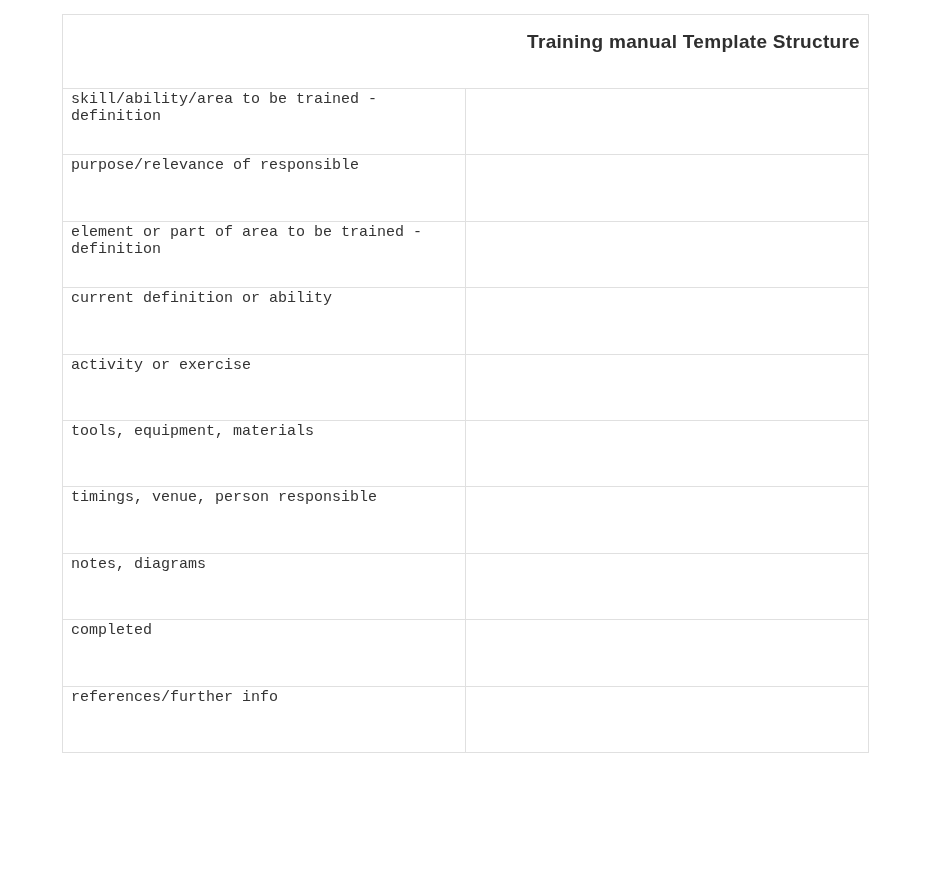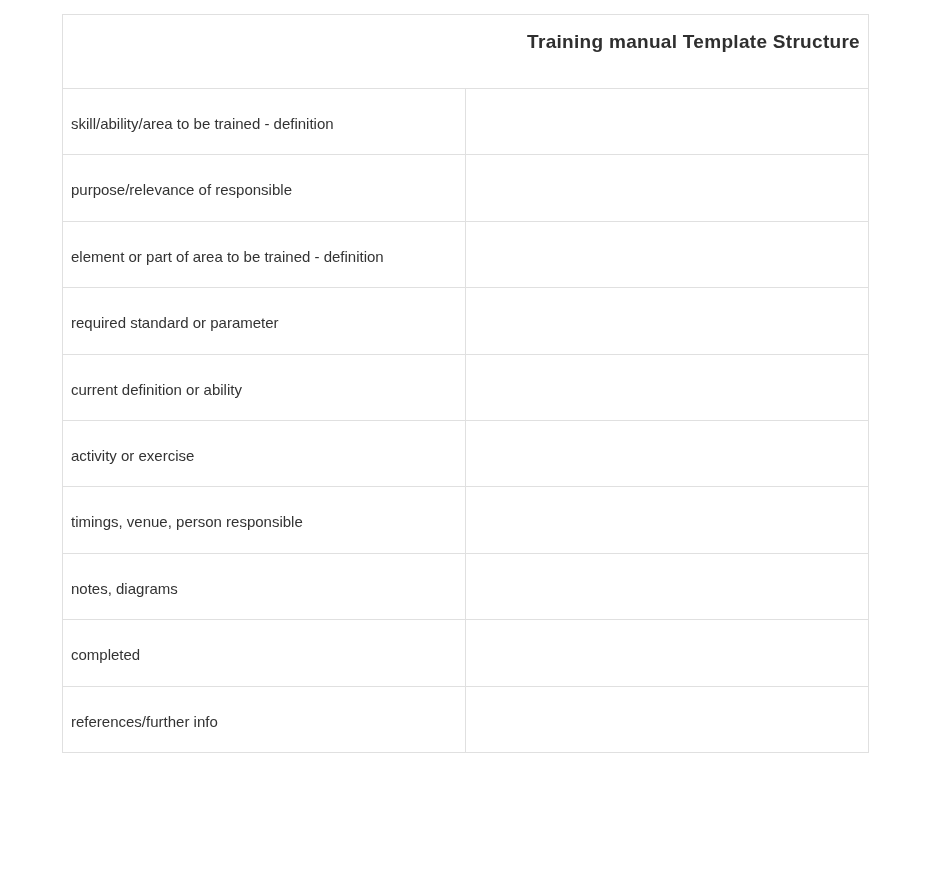--- a/index.html
+++ b/index.html
@@ -41,24 +41,25 @@
     padding: 16px 8px 0 8px;
     text-align: right;
     font-weight: bold;
     font-size: 19px;
     letter-spacing: 0.3px;
     color: var(--title-color);
   }
   td.label-cell {
     width: 395px;
     height: 66.4px;
-    padding: 26px 10px 0 8px;
+    padding: 2px 10px 0 8px;
     font-size: 15px;
     line-height: 17px;
     color: var(--text-color);
+    font-family: Liberation Mono, monospace;
   }
   td.value-cell {
     width: 412px;
     height: 66.4px;
   }
 </style>
 </head>
 <body>
 
 <div class="doc-canvas">
@@ -74,29 +75,29 @@
       </tr>
       <tr>
         <td class="label-cell">purpose/relevance of responsible</td>
         <td class="value-cell"></td>
       </tr>
       <tr>
         <td class="label-cell">element or part of area to be trained - definition</td>
         <td class="value-cell"></td>
       </tr>
       <tr>
-        <td class="label-cell">required standard or parameter</td>
-        <td class="value-cell"></td>
-      </tr>
-      <tr>
         <td class="label-cell">current definition or ability</td>
         <td class="value-cell"></td>
       </tr>
       <tr>
         <td class="label-cell">activity or exercise</td>
+        <td class="value-cell"></td>
+      </tr>
+      <tr>
+        <td class="label-cell">tools, equipment, materials</td>
         <td class="value-cell"></td>
       </tr>
       <tr>
         <td class="label-cell">timings, venue, person responsible</td>
         <td class="value-cell"></td>
       </tr>
       <tr>
         <td class="label-cell">notes, diagrams</td>
         <td class="value-cell"></td>
       </tr>

